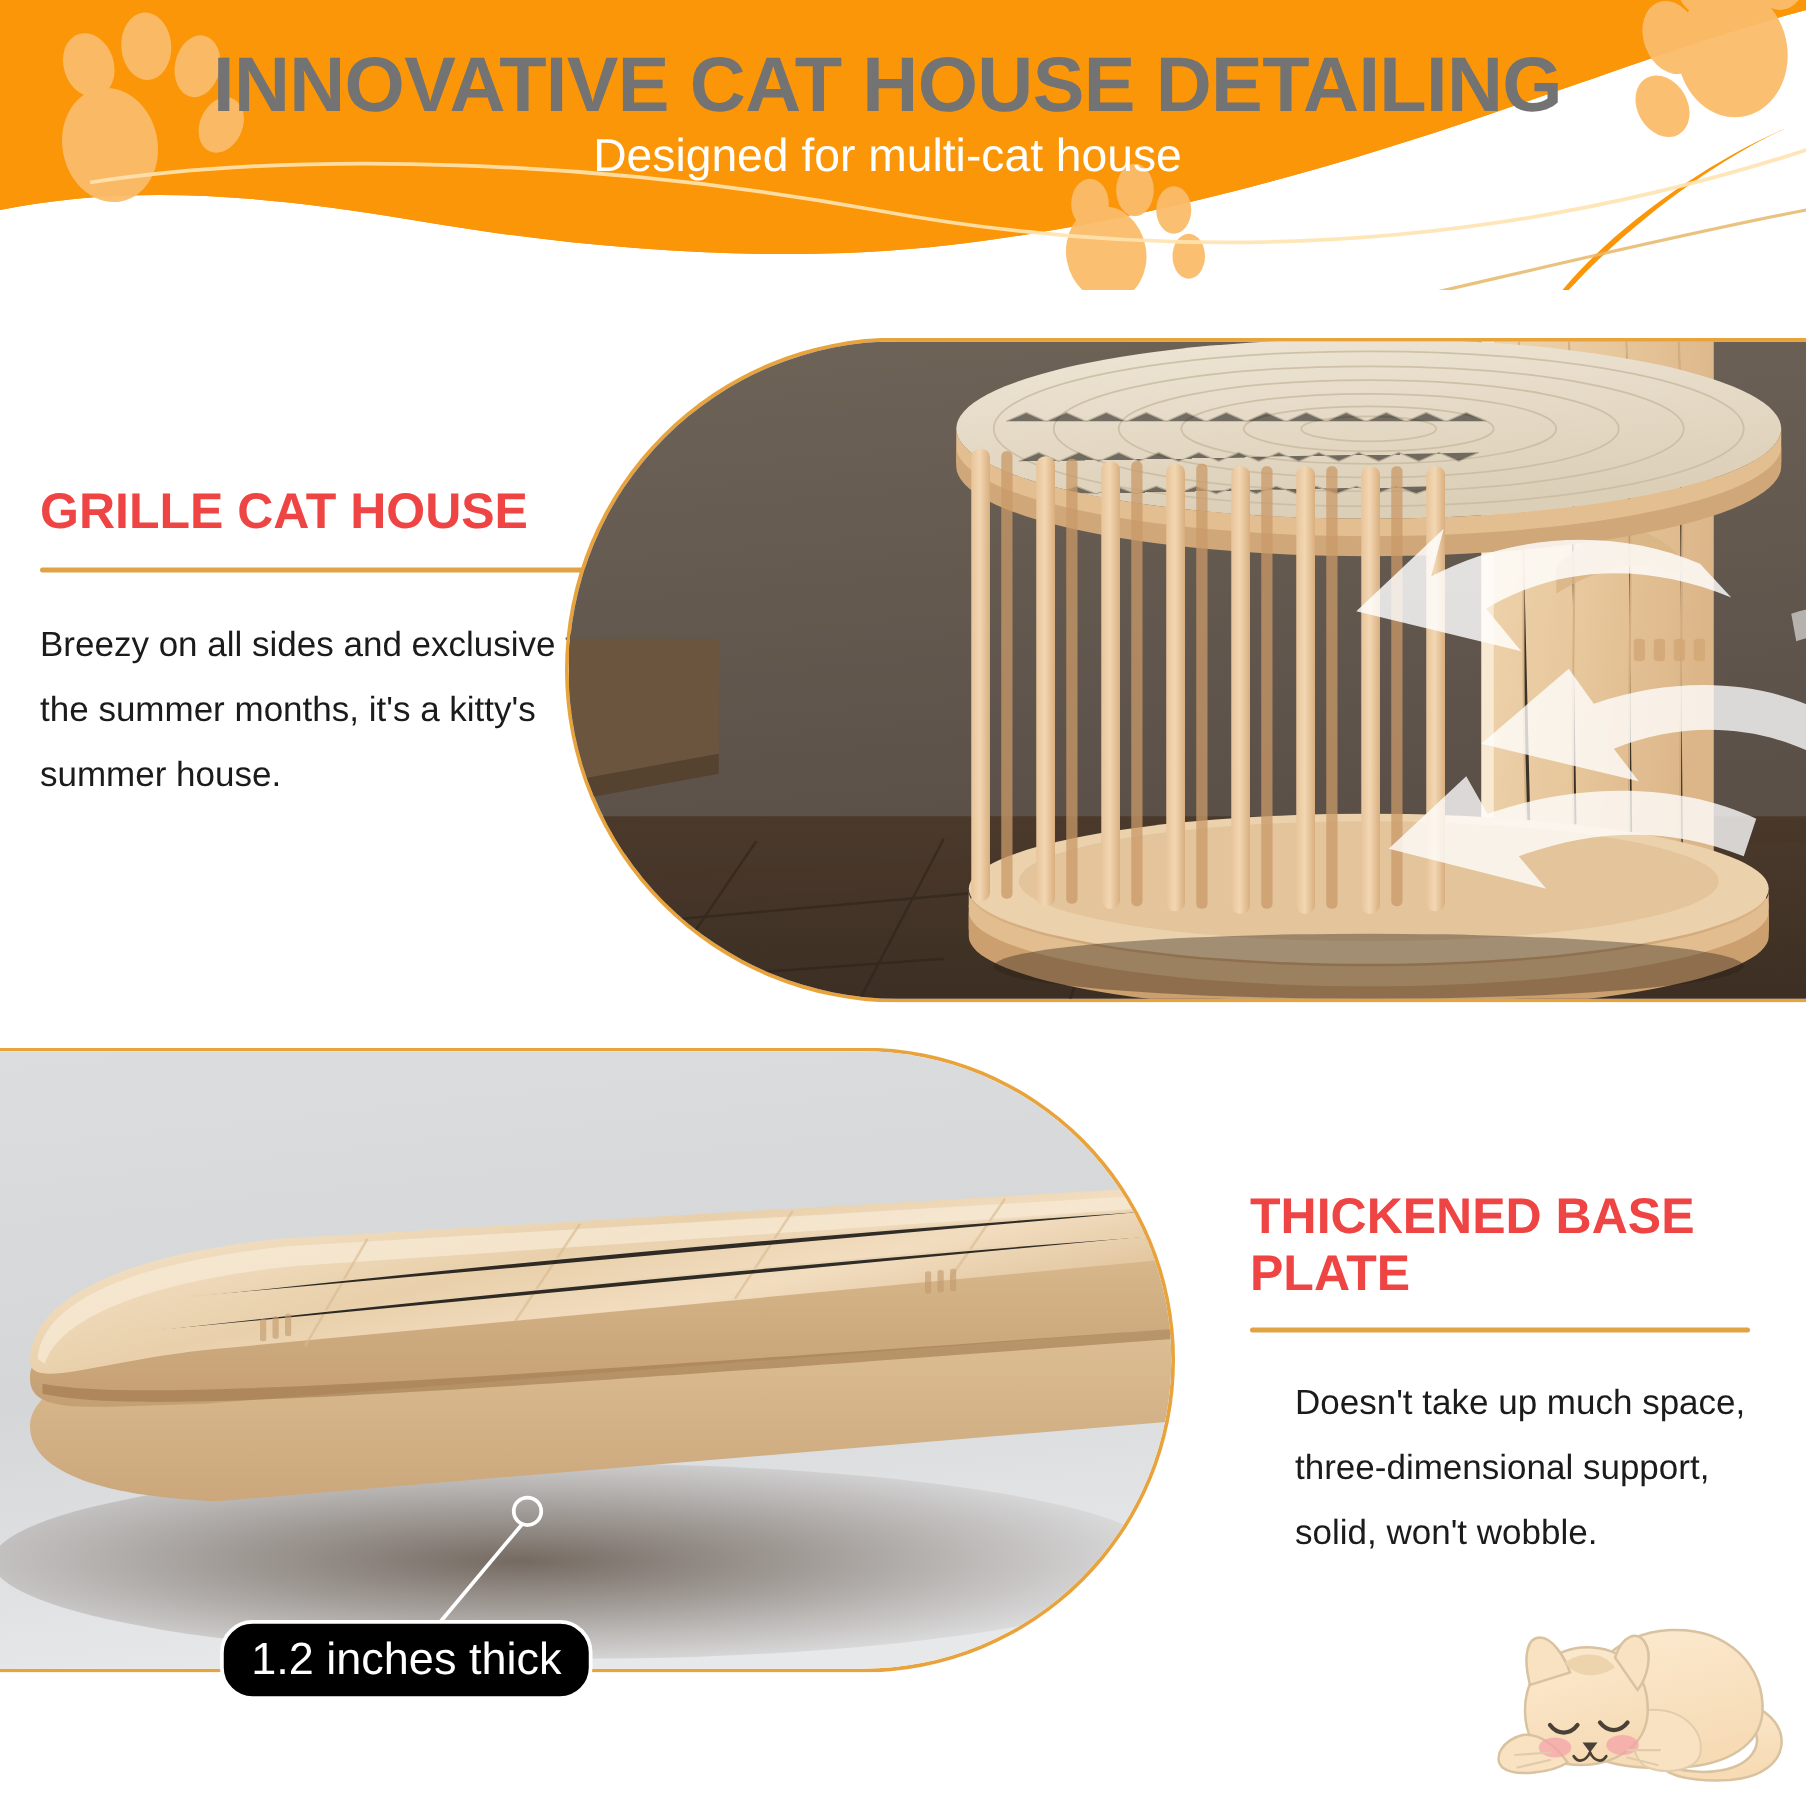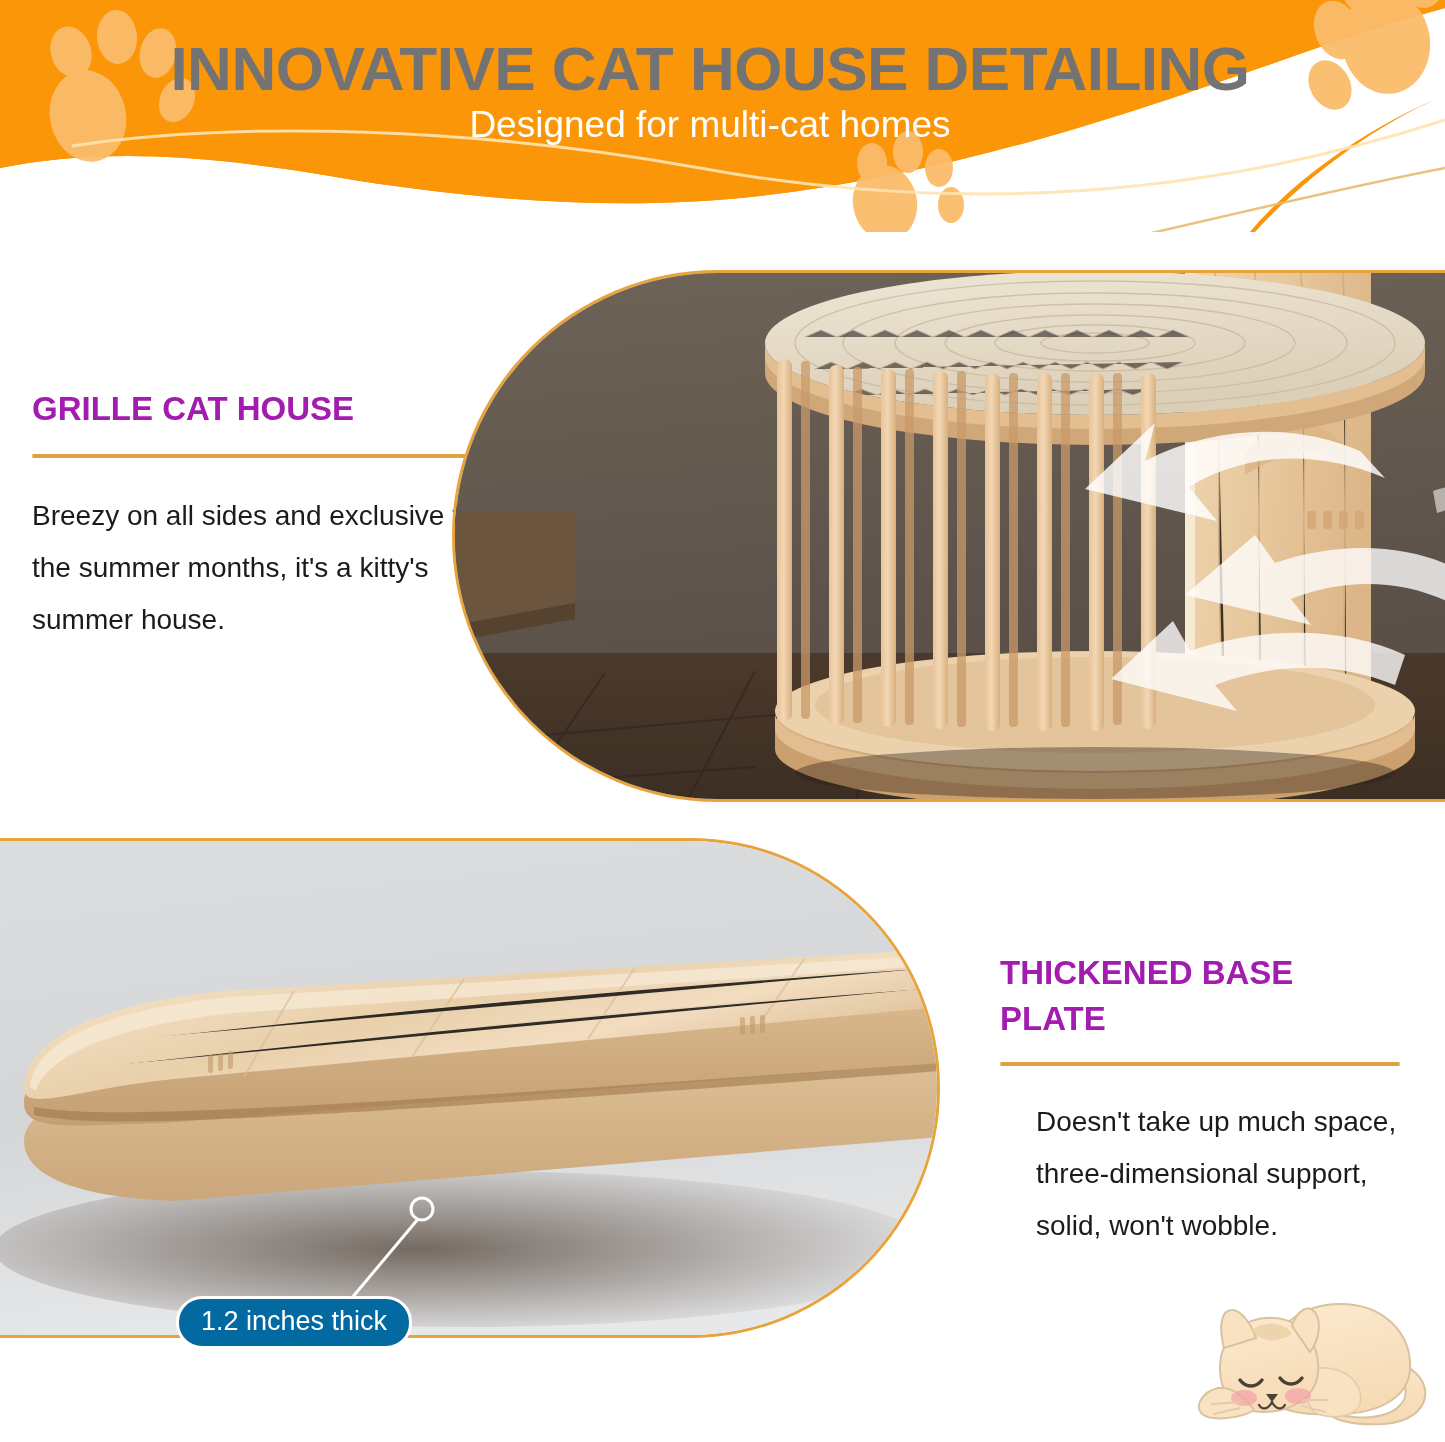--- a/index.html
+++ b/index.html
@@ -31,22 +31,22 @@
     color:#ffffff;
     font-size:37px;
     font-weight:400;
     line-height:42px;
     white-space:nowrap;
   }
 
   
   .sec1-text{position:absolute;left:32px;top:386px;width:460px;}
   .head-orange{
-    color:#a21caf;
-    font-size:33px;
+    color:#ef4444;
+    font-size:40px;
     font-weight:bold;
     line-height:46px;
     letter-spacing:0px;
   }
   .rule{
     height:4px;background:#E0A243;margin-top:22px;border-radius:2px;
   }
   .body-text{
     margin-top:32px;
     color:#1b1b1b;
@@ -77,26 +77,26 @@
   }
   .photo2-inner{position:absolute;inset:0;}
 
   .sec2-text{position:absolute;left:1000px;top:950px;width:400px;}
   .sec2-text .rule{margin-top:20px;}
   .sec2-text .body-text{margin-top:30px;line-height:52px;margin-left:36px;}
 
   
   .callout{
     position:absolute;left:176px;top:1296px;
-    background:#0369a1;
+    background:#000000;
     border:3px solid #ffffff;
     border-radius:26px;
     padding:7px 22px 9px 22px;
     color:#ffffff;
-    font-size:27px;
+    font-size:36px;
     font-weight:400;
     white-space:nowrap;
     box-sizing:border-box;
   }
 
   
   .cat{position:absolute;left:1168px;top:1272px;width:270px;height:160px;}
 </style>
 </head>
 <body>
@@ -157,21 +157,21 @@
           <ellipse cx="1362" cy="-18" rx="22" ry="30"></ellipse>
           <ellipse cx="1424" cy="-22" rx="22" ry="30"></ellipse>
           <ellipse cx="1330" cy="85" rx="20" ry="26" transform="rotate(-30 1330 85)"></ellipse>
         </g>
 
         <path d="M72,146 C240,120 480,128 700,168 C930,210 1180,206 1445,120" fill="none" stroke="#FFE3B0" stroke-width="3" opacity="0.9"></path>
         <path d="M1445,168 C1300,196 1140,238 1020,262" fill="none" stroke="#E6B769" stroke-width="2.5" opacity="0.85"></path>
       </g>
     </svg>
     <div class="header-title">INNOVATIVE CAT HOUSE DETAILING</div>
-    <div class="header-sub">Designed for multi-cat homes</div>
+    <div class="header-sub">Designed for multi-cat house</div>
   </div>
 
   <div class="sec1-text">
     <div class="head-orange">GRILLE CAT HOUSE</div>
     <div class="rule"></div>
     <div class="body-text">Breezy on all sides and exclusive to the summer months, it's a kitty's summer house.</div>
   </div>
 
   <div class="photo1">
     <svg class="photo1-inner" width="993" height="532" viewBox="0 0 993 532" preserveAspectRatio="none">

